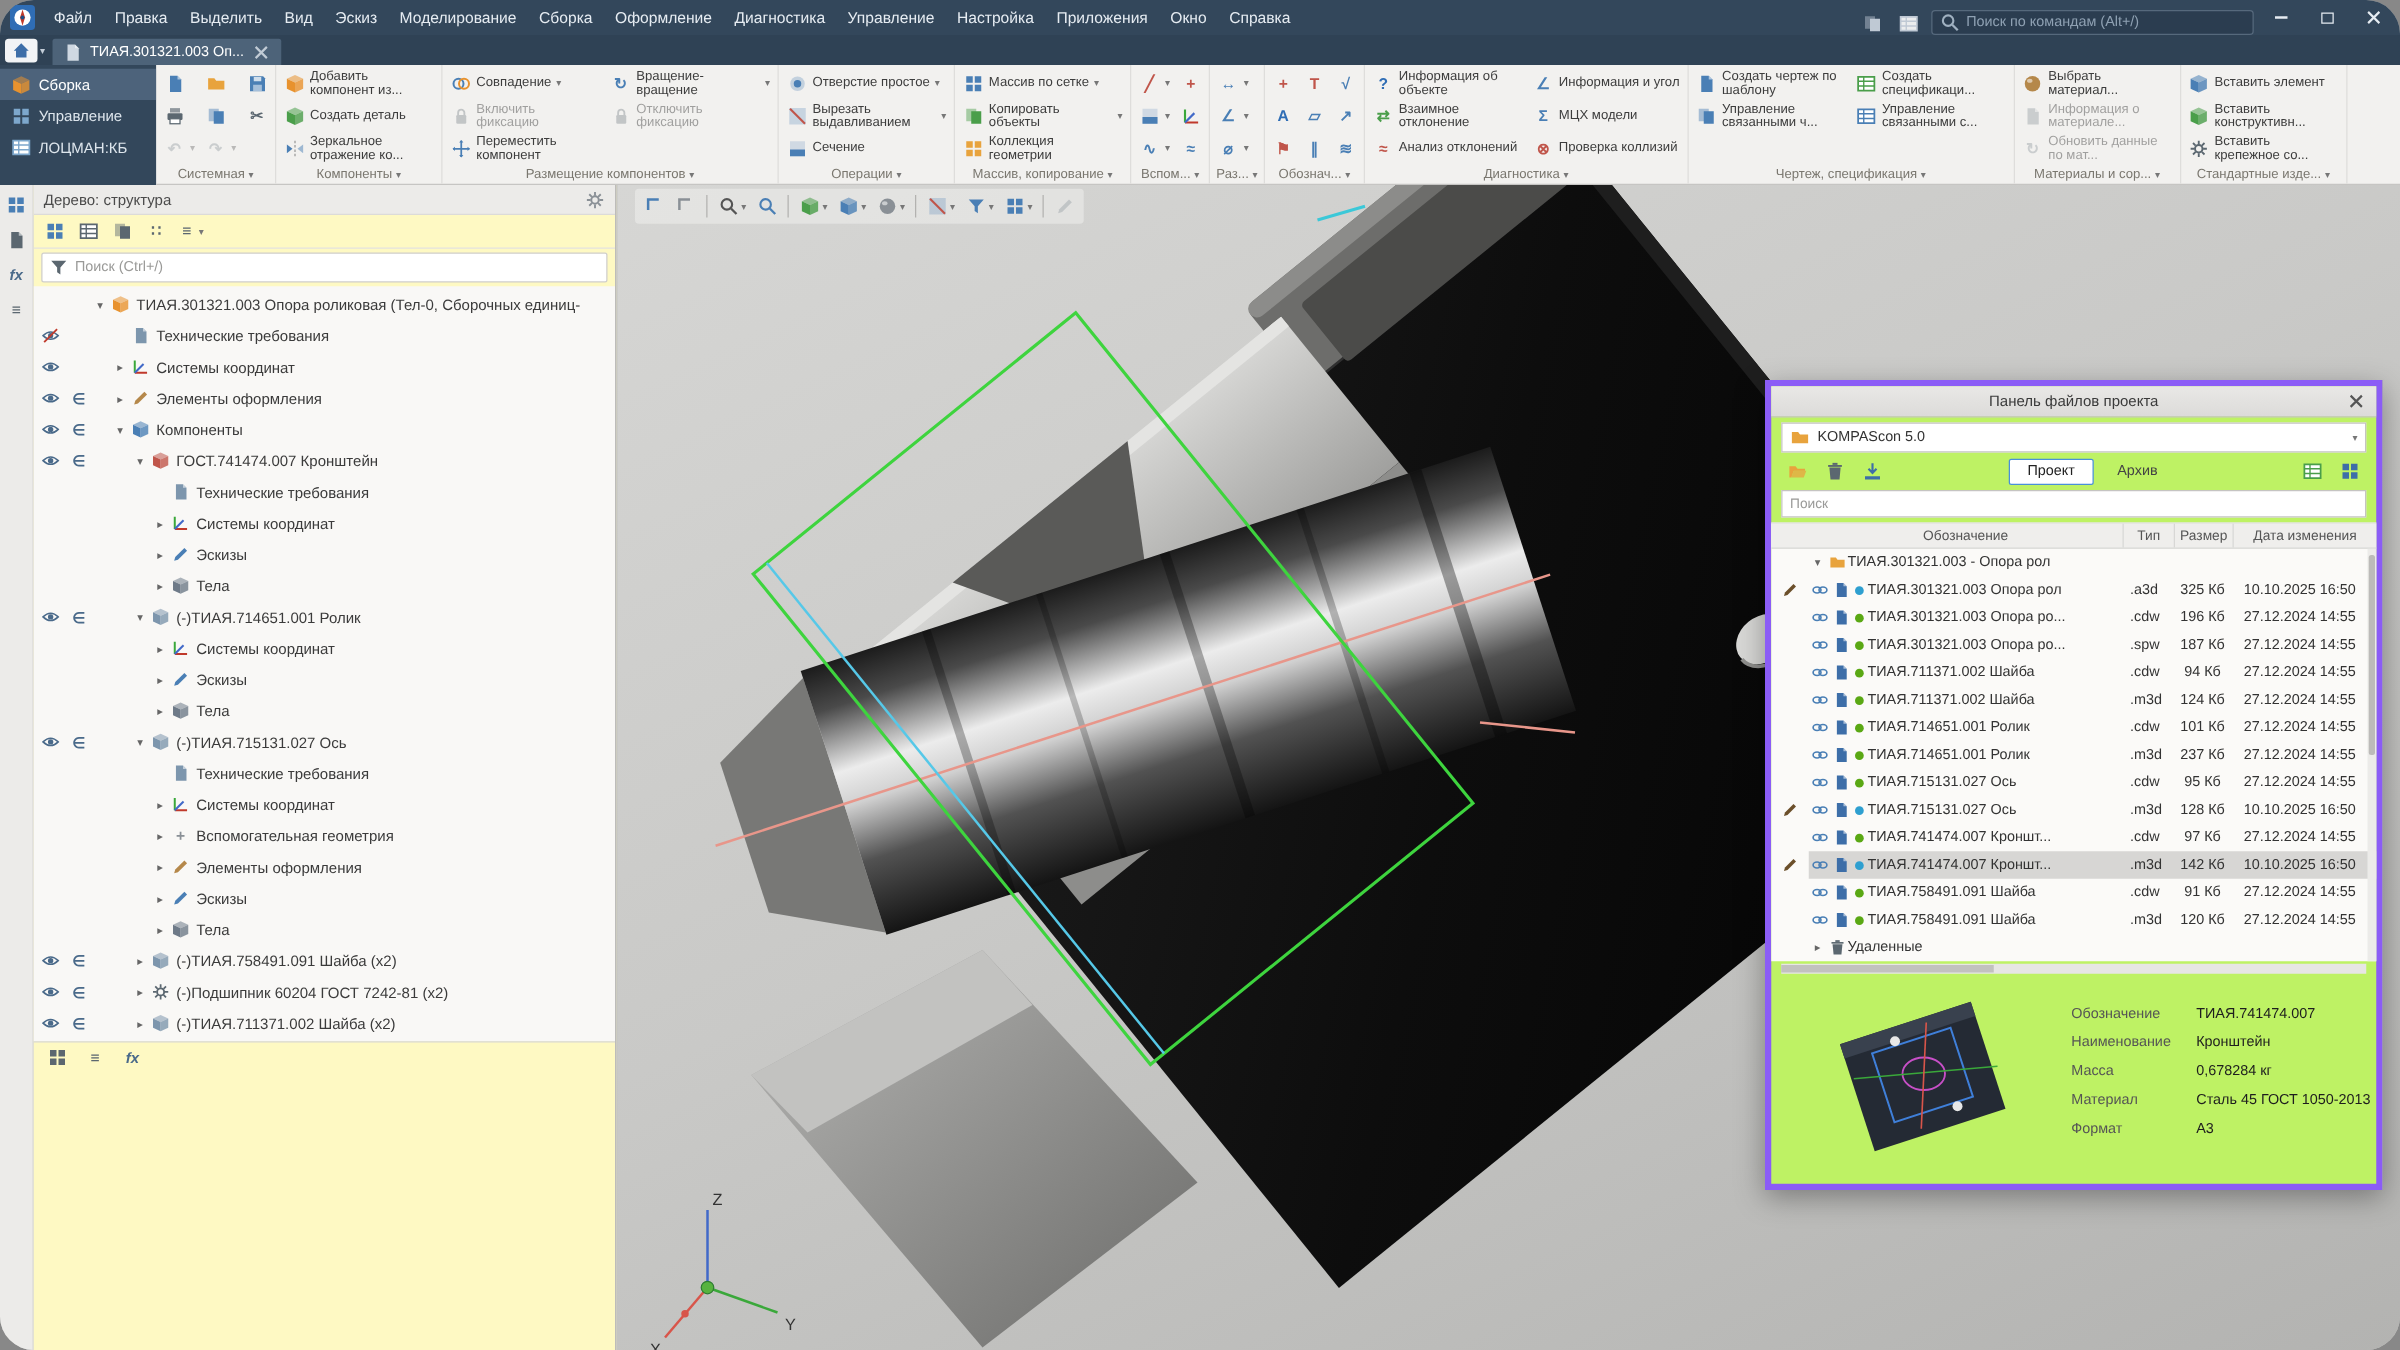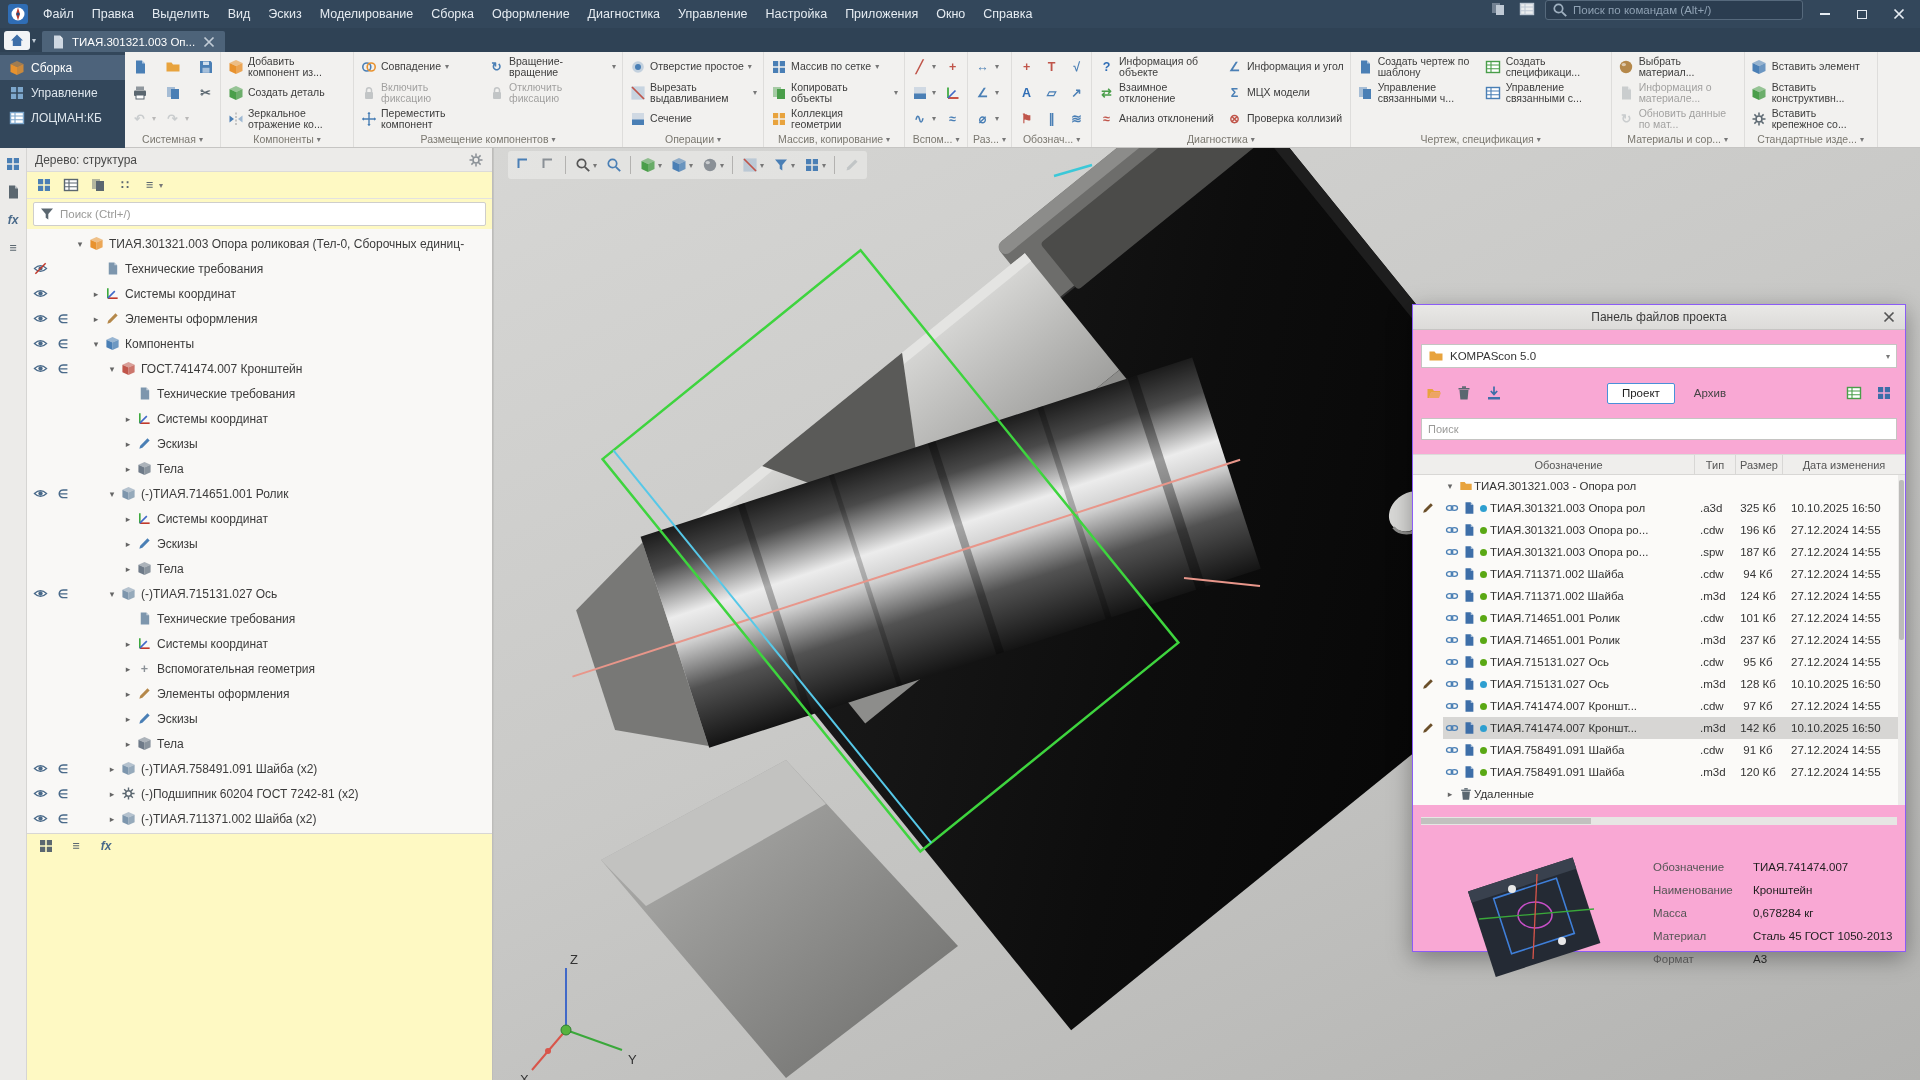--- a/index.html
+++ b/index.html
@@ -1,25 +1,25 @@
 <!DOCTYPE html>
 <html><head>
 <meta charset="utf-8">
 <style>
   * { margin:0; padding:0; box-sizing:border-box; }
   html,body { width:1920px; height:1080px; overflow:hidden; }
   body { font-family:"Liberation Sans", sans-serif; background:#888; cursor:default; }
   button { font:inherit; background:none; border:none; color:inherit; cursor:default; }
-  #app { position:relative; width:1920px; height:1080px; overflow:hidden; background:#c4c4c2; font-size:12px; }
+  #app { position:relative; width:1920px; height:1080px; overflow:hidden; background:#c4c4c2; font-size:12px;border-radius:27px; }
 
   
   #menubar { position:absolute; top:0; left:0; right:0; height:28px; background:#33475b; display:flex; align-items:center; padding:0 6px; z-index:30; }
   #logo { width:20px; height:20px; margin:0 6px 0 2px; display:flex; }
   .mitem { color:#e6ecf2; font-size:12.5px; padding:0 9px; line-height:28px; white-space:nowrap; }
-  #menubar-right { margin-left:auto; display:flex; align-items:flex-start; gap:7px; }
+  #menubar-right { margin-left:auto; display:flex; align-items:flex-end; gap:7px; }
   .mb-tool { width:22px; height:18px; display:flex; align-items:center; justify-content:center; opacity:.9; }
   #cmd-search { width:258px; height:20px; background:#2b3d50; border:1px solid #56697c; border-radius:3px; display:flex; align-items:center; padding:0 6px; gap:5px; }
   #cmd-search input { flex:1; background:transparent; border:none; outline:none; color:#cfd8e2; font-size:11.5px; }
   #cmd-search input::placeholder { color:#8fa1b3; }
   .win-btn { width:30px; height:28px; display:flex; align-items:center; justify-content:center; }
   #win-min i { display:block; width:10px; height:2px; background:#e6ecf2; }
   #win-max i { display:block; width:10px; height:9px; border:1.5px solid #e6ecf2; }
 
   
   #tabbar { position:absolute; top:28px; left:0; right:0; height:24px; background:#2f4255; display:flex; align-items:center; padding-left:4px; z-index:29; }
@@ -76,21 +76,21 @@
 
   
   #viewport { position:absolute; top:148px; left:494px; right:0; bottom:0; background:linear-gradient(155deg,#d6d6d4 0%,#c9c9c7 45%,#b3b3b1 100%); overflow:hidden; }
   #model-svg { position:absolute; inset:0; width:100%; height:100%; }
   #vp-toolbar { position:absolute; top:3px; left:14px; display:flex; align-items:center; gap:2px; background:rgba(242,241,239,.5); padding:2px 4px; border-radius:3px; }
   .vp-btn { height:24px; display:flex; align-items:center; padding:0 3px; gap:2px; border-radius:2px; }
   .vp-btn.dis { opacity:.45; }
   .vp-sep { width:1px; height:18px; background:#b3b2b0; margin:0 3px; }
 
   
-  #files-panel { position:absolute; left:1412px; top:304px; width:494px; height:648px; background:#f9a8d4; border:1px solid #8b5cf6; box-shadow:0 6px 22px rgba(0,0,0,.35); display:flex; flex-direction:column; font-size:11.5px; z-index:40;gap:10px; }
+  #files-panel { position:absolute; left:1412px; top:304px; width:494px; height:648px; background:#bef264; border:5px solid #8b5cf6; box-shadow:0 6px 22px rgba(0,0,0,.35); display:flex; flex-direction:column; font-size:11.5px; z-index:40; }
   #fp-titlebar { height:25px; background:linear-gradient(#e9e8e6,#dcdbd9); display:flex; align-items:center; border-bottom:1px solid #c6c5c3; flex:none; }
   #fp-title { flex:1; text-align:center; font-size:12px; color:#3a3a3a; }
   #fp-close { width:32px; height:100%; display:flex; align-items:center; justify-content:center; }
   #fp-source { height:24px; margin:4px 8px 0 8px; background:#fff; border:1px solid #c5c4c2; display:flex; align-items:center; padding:0 6px; gap:6px; color:#333; flex:none; }
   #fp-source .sp { flex:1; }
   #fp-toolbar { height:30px; display:flex; align-items:center; padding:0 8px; gap:4px; flex:none; }
   .fp-tb { width:26px; height:24px; display:flex; align-items:center; justify-content:center; }
   #fp-tabs { flex:1; display:flex; justify-content:center; gap:4px; }
   .fp-tab { height:21px; padding:0 14px; display:flex; align-items:center; font-size:11.5px; color:#444; border:1px solid transparent; border-radius:2px; }
   .fp-tab.active { background:#fff; border-color:#4a90d9; color:#222; }

